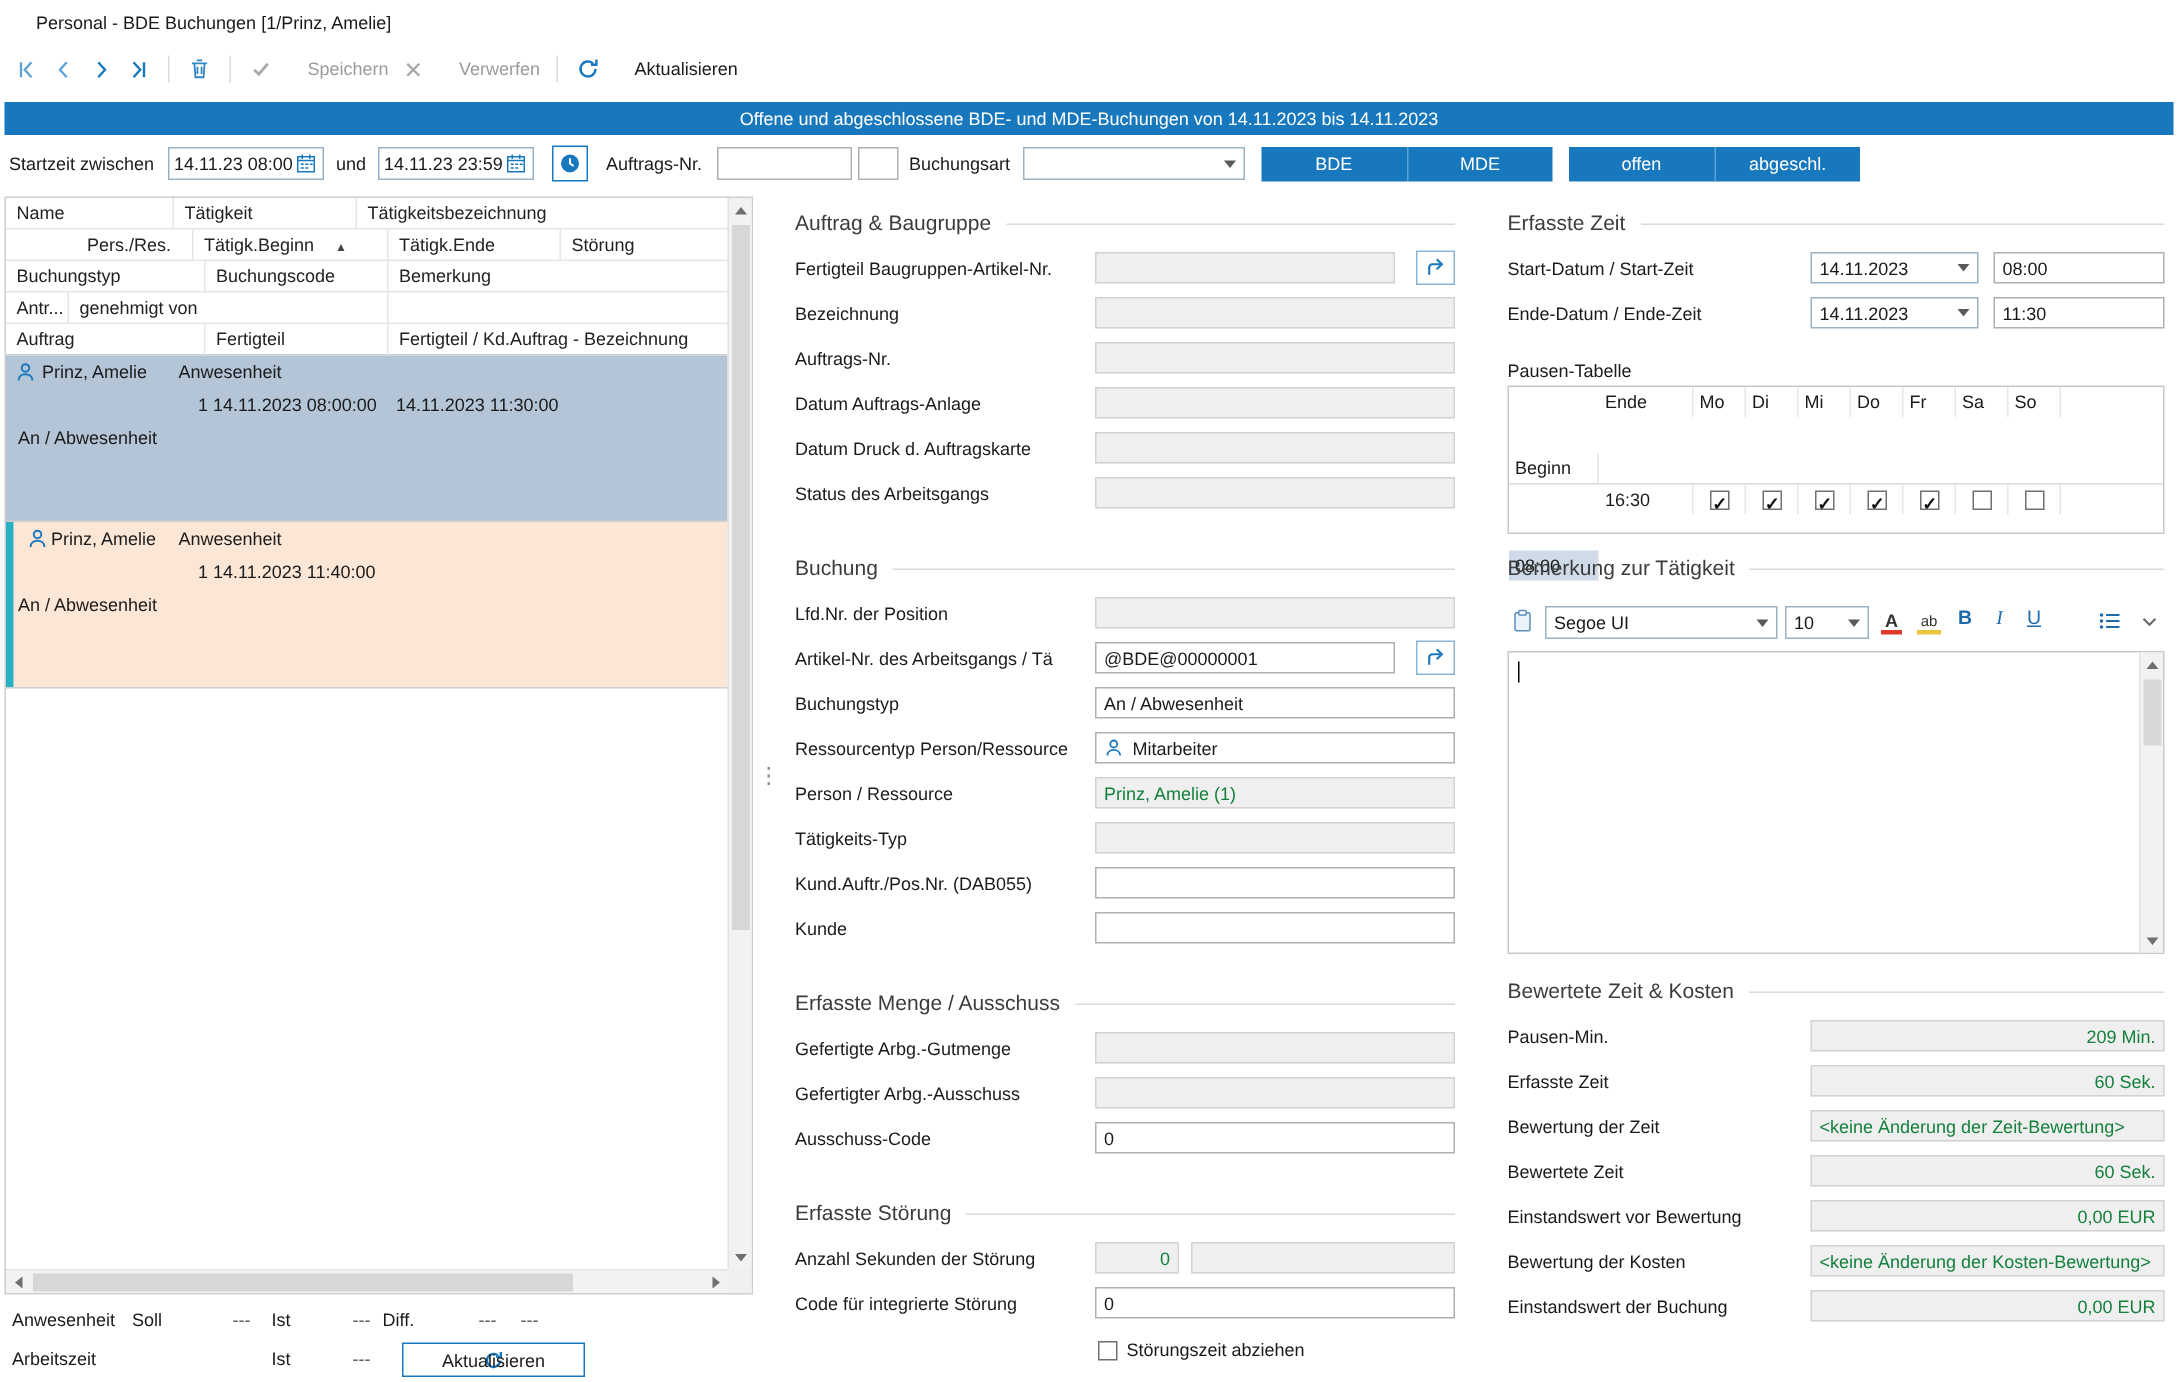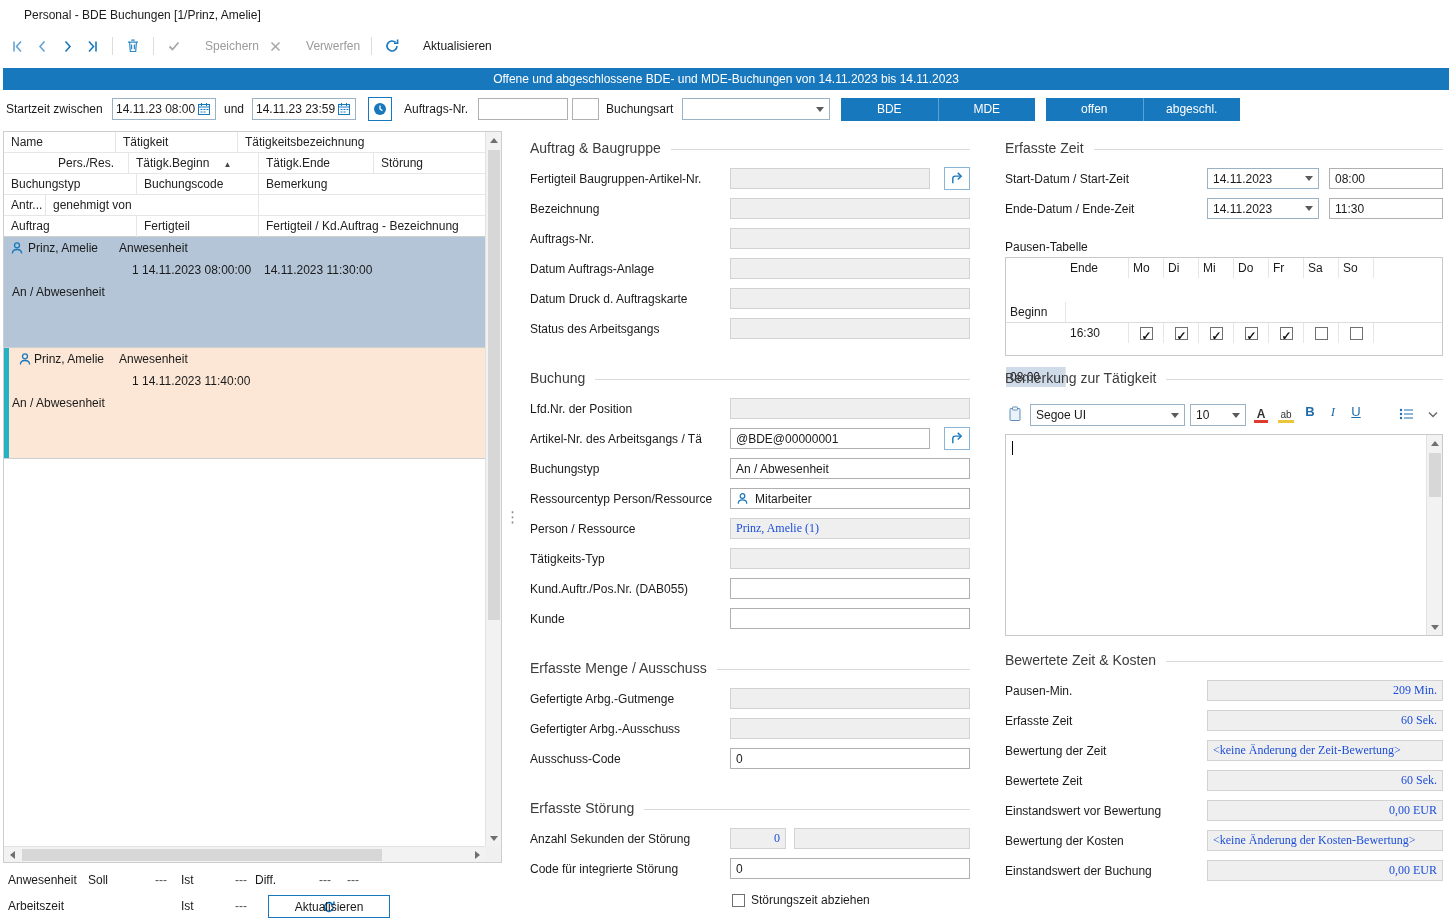--- a/index.html
+++ b/index.html
@@ -62,21 +62,21 @@
 
   
   .section { position:absolute; }
   .sec-h { height:20px; margin-bottom:10px; display:flex; align-items:center; gap:10px; }
   .sec-h .t { font-size:14px; color:#3c3c3c; white-space:nowrap; }
   .sec-h .rule { flex:1; height:1px; background:#dadada; margin-top:2px; }
   .frow { display:flex; align-items:center; height:21px; margin-bottom:9px; }
   .flabel { flex:0 0 200px; white-space:nowrap; overflow:hidden; }
   .flabel.w202 { flex:0 0 202px; }
   .finp { flex:1; height:21px; border:1px solid #b0b0b0; background:#fff; padding:0 5px; min-width:0; }
-  .finp.dis { background:#efefef; border-color:#d2d2d2; color:#1d4ed8;font-family:Liberation Serif, serif; }
+  .finp.dis { background:#efefef; border-color:#d2d2d2; color:#15803d; }
   .finp.ra { text-align:right; }
   .finp.short { flex:0 0 200px; }
   .finp.tiny { flex:0 0 56px; text-align:right; }
   .jump-btn { margin-left:auto; width:26px; height:23px; border:1px solid #8ab4d6; background:#fff; display:flex; align-items:center; justify-content:center; }
   .res-btn { flex:1; height:21px; border:1px solid #b0b0b0; background:#fff; display:flex; align-items:center; gap:6px; padding:0 5px; }
   .fcombo { flex:0 0 112px; height:21px; border:1px solid #9ab2c6; background:#fff; display:flex; align-items:center; padding:0 5px; margin-right:10px; }
   .ftime { flex:1; height:21px; border:1px solid #b0b0b0; background:#fff; padding:0 5px; min-width:0; }
   .checkbox { width:13px; height:13px; border:1px solid #707070; background:#fff; display:inline-block; position:relative; flex:0 0 13px; }
   .checkbox.checked::after { content:"✓"; position:absolute; left:1px; top:-2px; font-size:12px; font-weight:bold; color:#111; }
   .chk-row { display:flex; align-items:center; gap:6px; margin-left:202px; margin-top:14px; }

